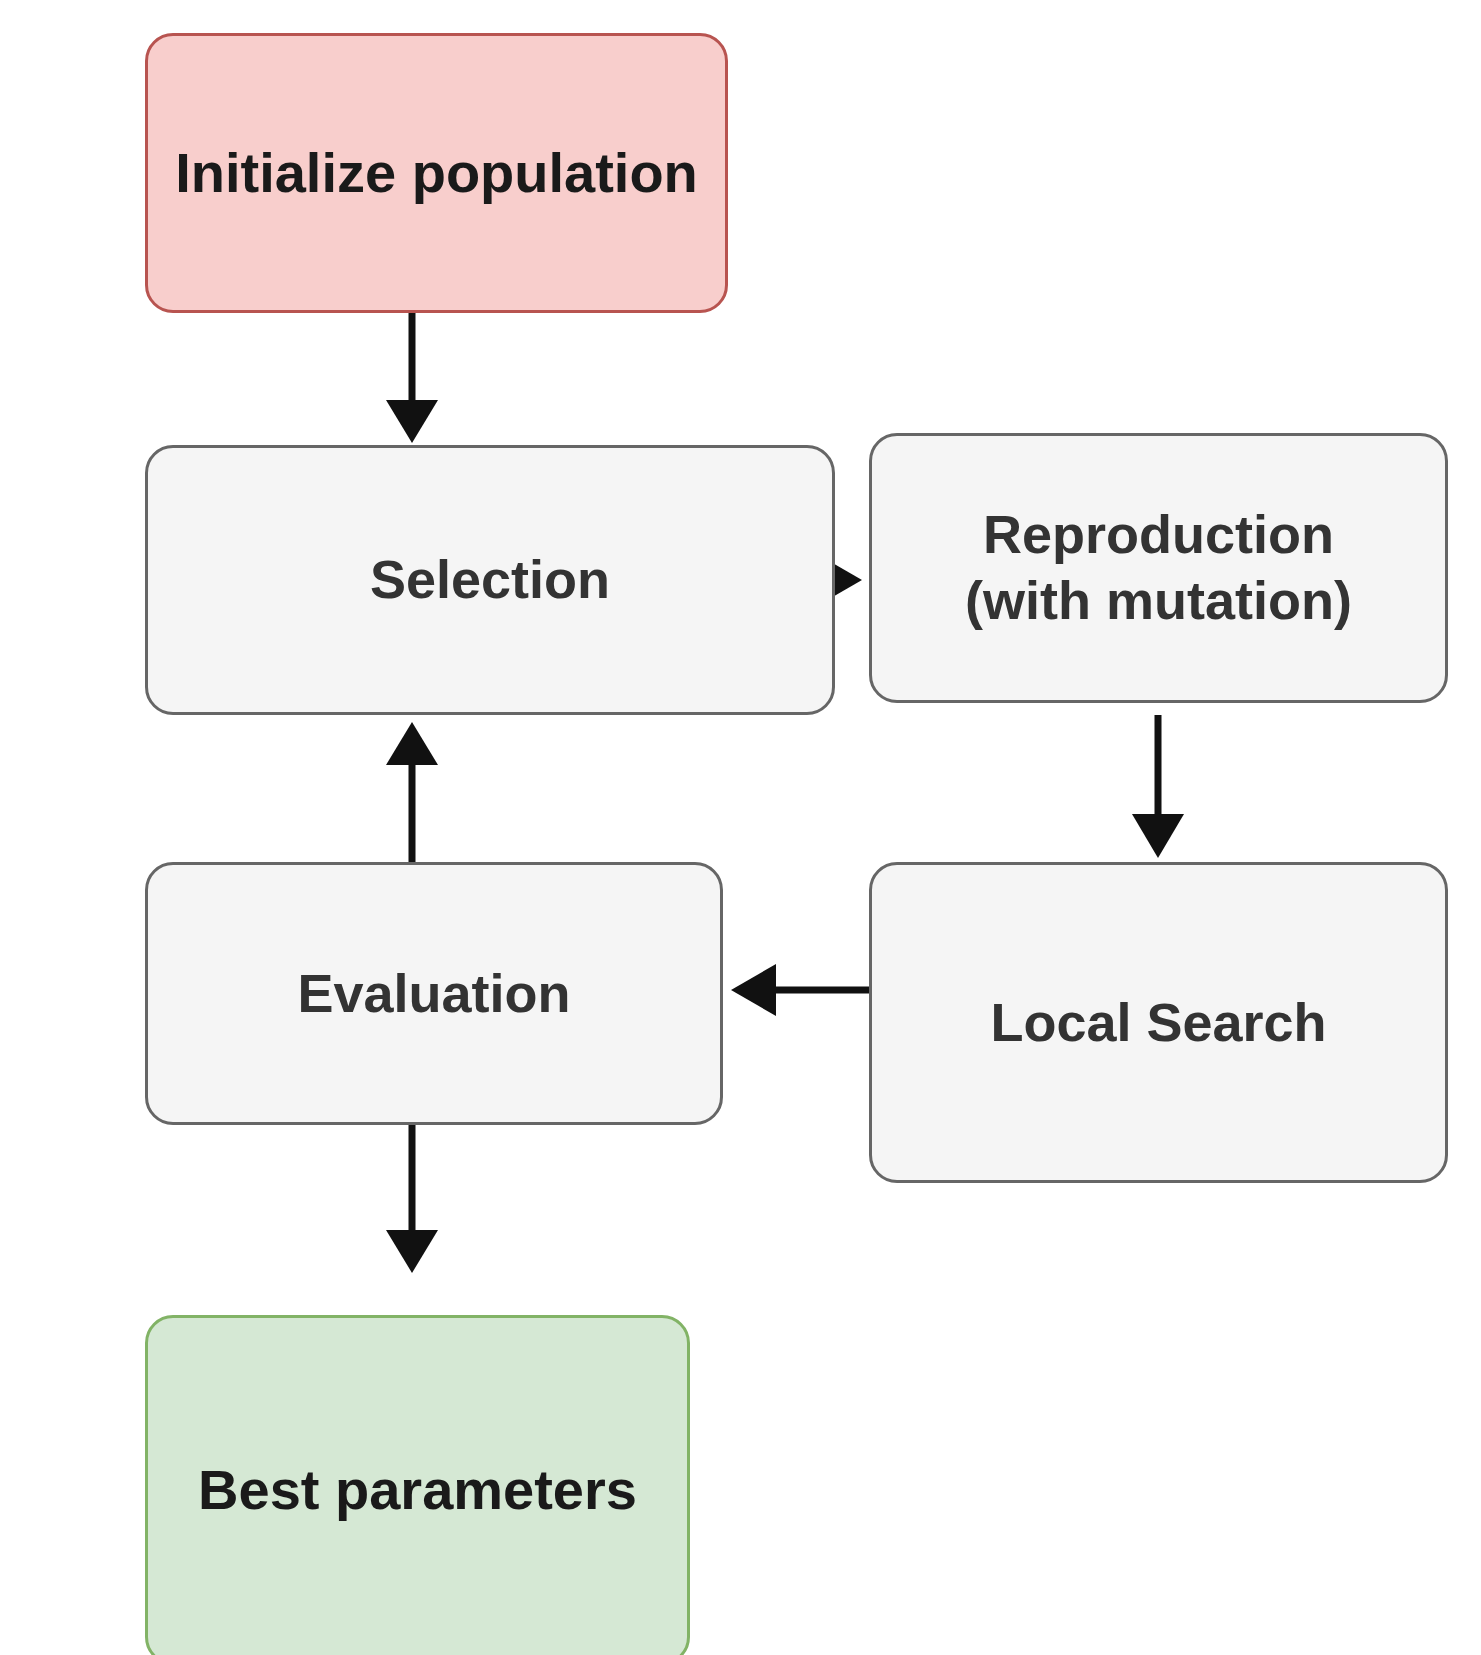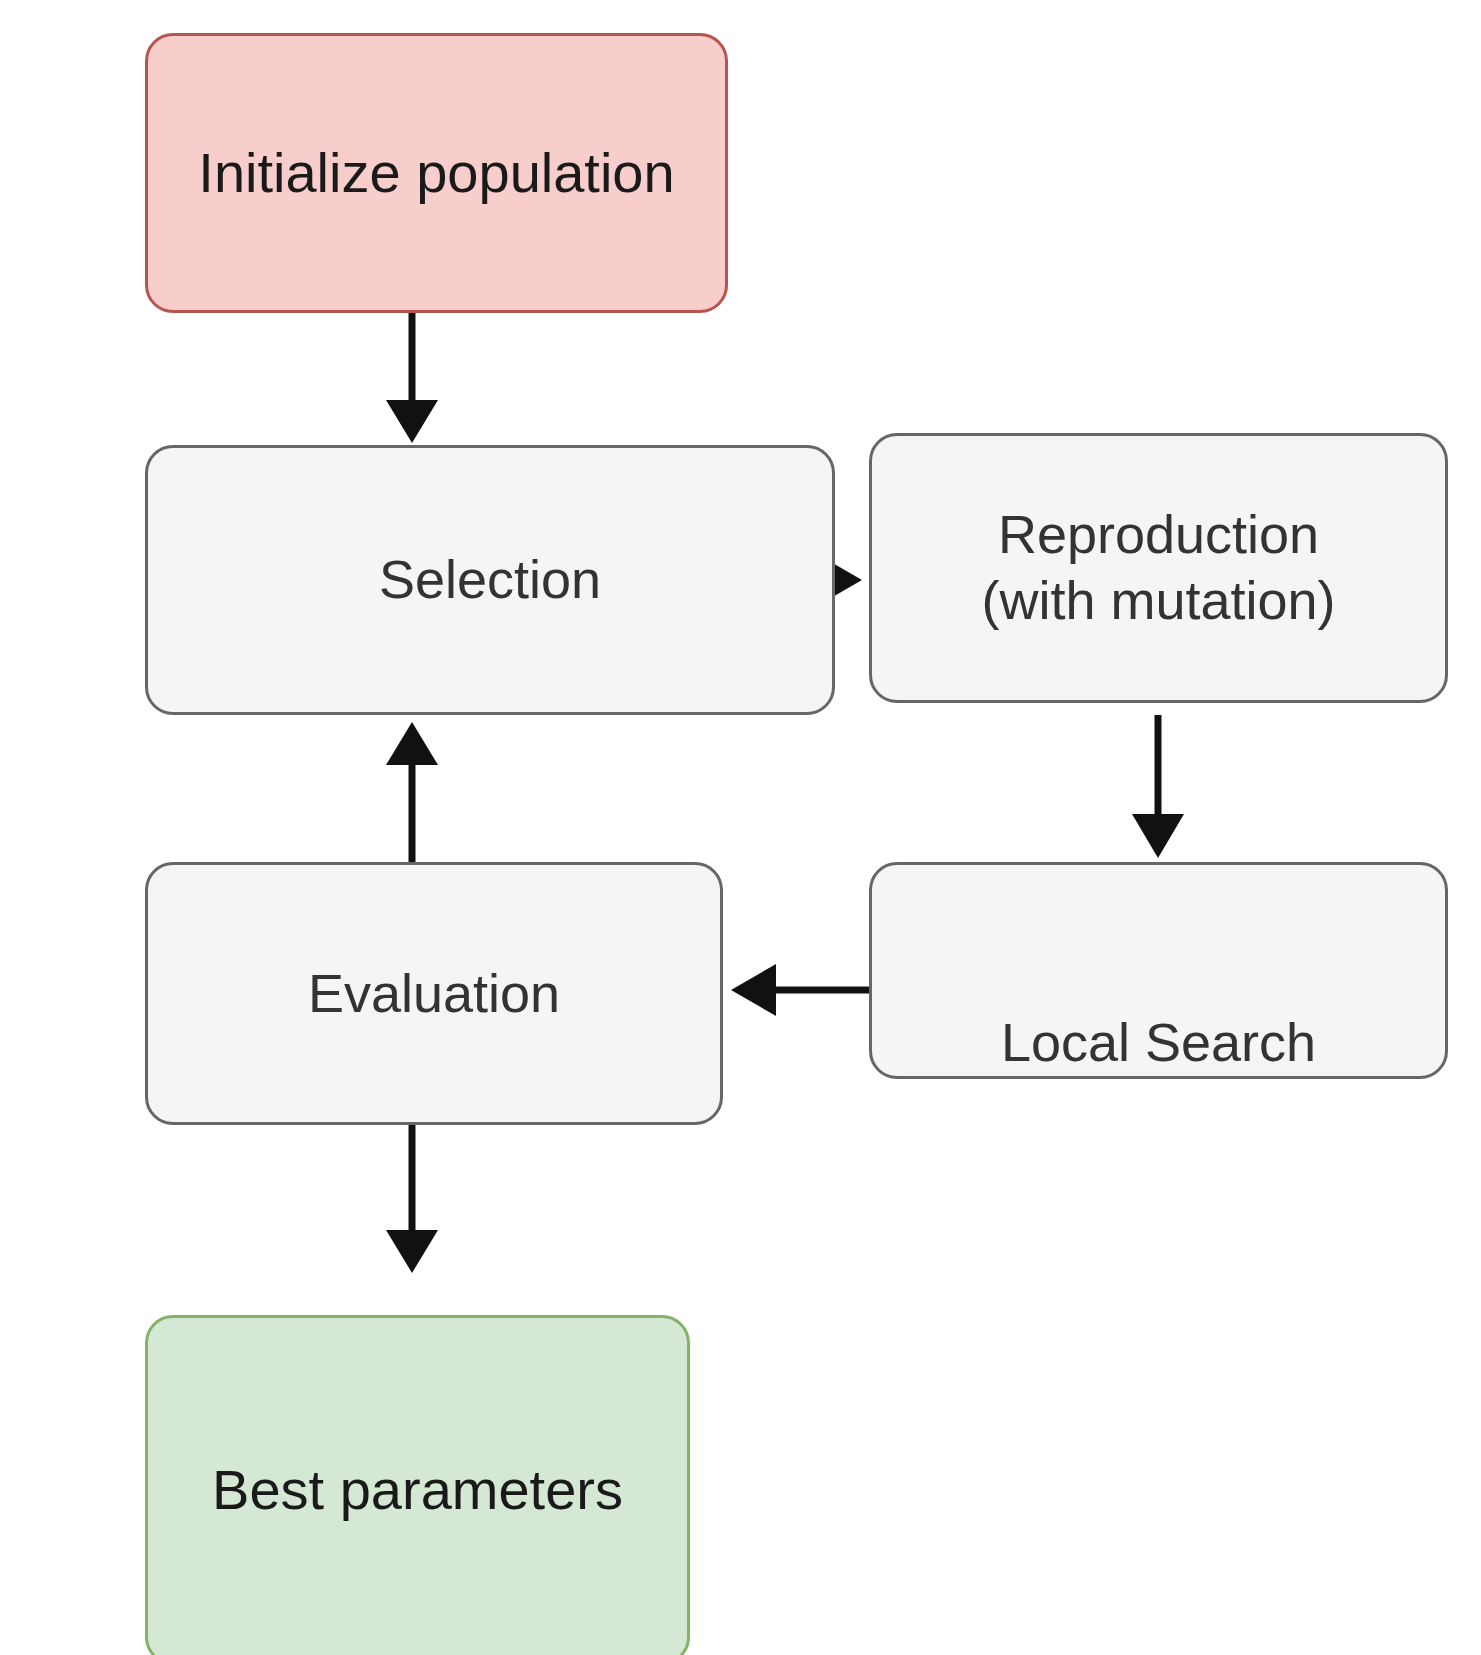--- a/index.html
+++ b/index.html
@@ -21,20 +21,21 @@
     display: flex;
     align-items: center;
     justify-content: center;
     text-align: center;
     border-radius: 28px;
     line-height: 1.22;
   }
   .node-label {
     white-space: pre-line;
     padding: 0 14px;
+    font-weight: bold;
   }
   .node.gray {
     background: #f5f5f5;
     border: 3px solid #666666;
     color: #333333;
     font-size: 54px;
   }
   .node.pink {
     background: #f8cecc;
     border: 3px solid #b85450;
@@ -125,21 +126,21 @@
 
   <div class="node gray" style="left:869px; top:433px; width:579px; height:270px;">
     <span class="node-label">Reproduction
 (with mutation)</span>
   </div>
 
   <div class="node gray" style="left:145px; top:862px; width:578px; height:263px;">
     <span class="node-label">Evaluation</span>
   </div>
 
-  <div class="node gray" style="left:869px; top:862px; width:579px; height:217px;align-items:flex-end;">
+  <div class="node gray" style="left:869px; top:862px; width:579px; height:321px;">
     <span class="node-label">Local Search</span>
   </div>
 
   <div class="node green" style="left:145px; top:1275px; width:545px; height:350px;">
     <span class="node-label">Best parameters</span>
   </div>
 
 
 </div>
 

